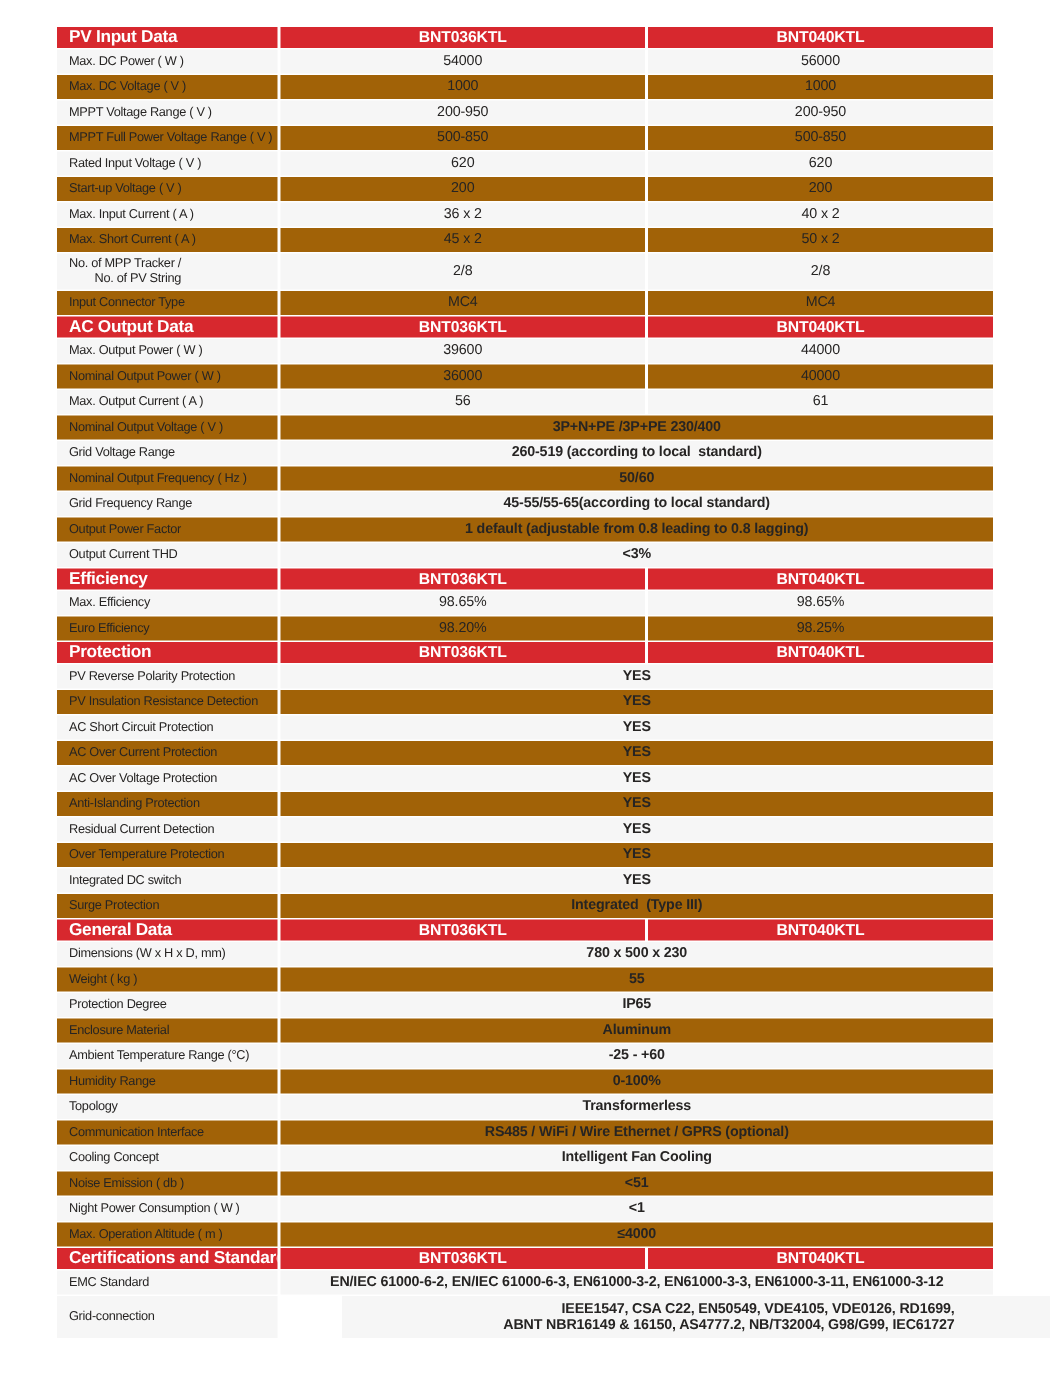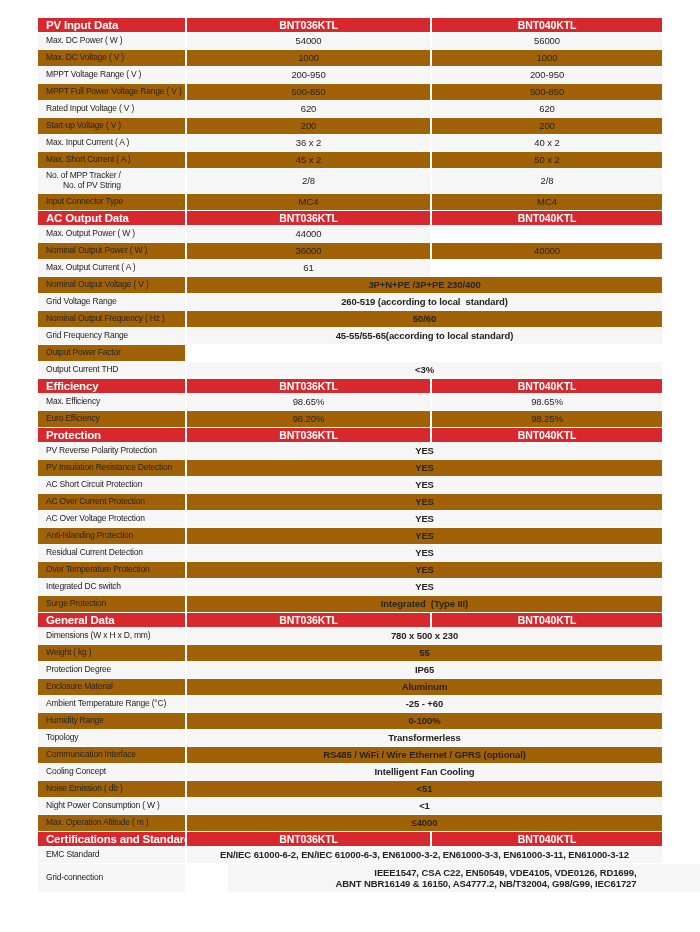--- a/index.html
+++ b/index.html
@@ -115,49 +115,52 @@
       <div class="cell val">MC4</div>
       <div class="cell val">MC4</div>
     </div>
     <div class="row header">
       <div class="cell name">AC Output Data</div>
       <div class="cell model">BNT036KTL</div>
       <div class="cell model">BNT040KTL</div>
     </div>
     <div class="row light">
       <div class="cell label">Max. Output Power ( W )</div>
+      <div class="cell val">39600</div>
       <div class="cell val">44000</div>
     </div>
     <div class="row dark">
       <div class="cell label">Nominal Output Power ( W )</div>
       <div class="cell val">36000</div>
       <div class="cell val">40000</div>
     </div>
     <div class="row light">
       <div class="cell label">Max. Output Current ( A )</div>
+      <div class="cell val">56</div>
       <div class="cell val">61</div>
     </div>
     <div class="row dark">
       <div class="cell label">Nominal Output Voltage ( V )</div>
       <div class="cell val span2">3P+N+PE /3P+PE 230/400</div>
     </div>
     <div class="row light">
       <div class="cell label">Grid Voltage Range</div>
       <div class="cell val span2">260-519 (according to local  standard)</div>
     </div>
     <div class="row dark">
       <div class="cell label">Nominal Output Frequency ( Hz )</div>
       <div class="cell val span2">50/60</div>
     </div>
     <div class="row light">
       <div class="cell label">Grid Frequency Range</div>
       <div class="cell val span2">45-55/55-65(according to local standard)</div>
     </div>
     <div class="row dark">
       <div class="cell label">Output Power Factor</div>
+      <div class="cell val span2">1 default (adjustable from 0.8 leading to 0.8 lagging)</div>
     </div>
     <div class="row light">
       <div class="cell label">Output Current THD</div>
       <div class="cell val span2">&lt;3%</div>
     </div>
     <div class="row header">
       <div class="cell name">Efficiency</div>
       <div class="cell model">BNT036KTL</div>
       <div class="cell model">BNT040KTL</div>
     </div>

